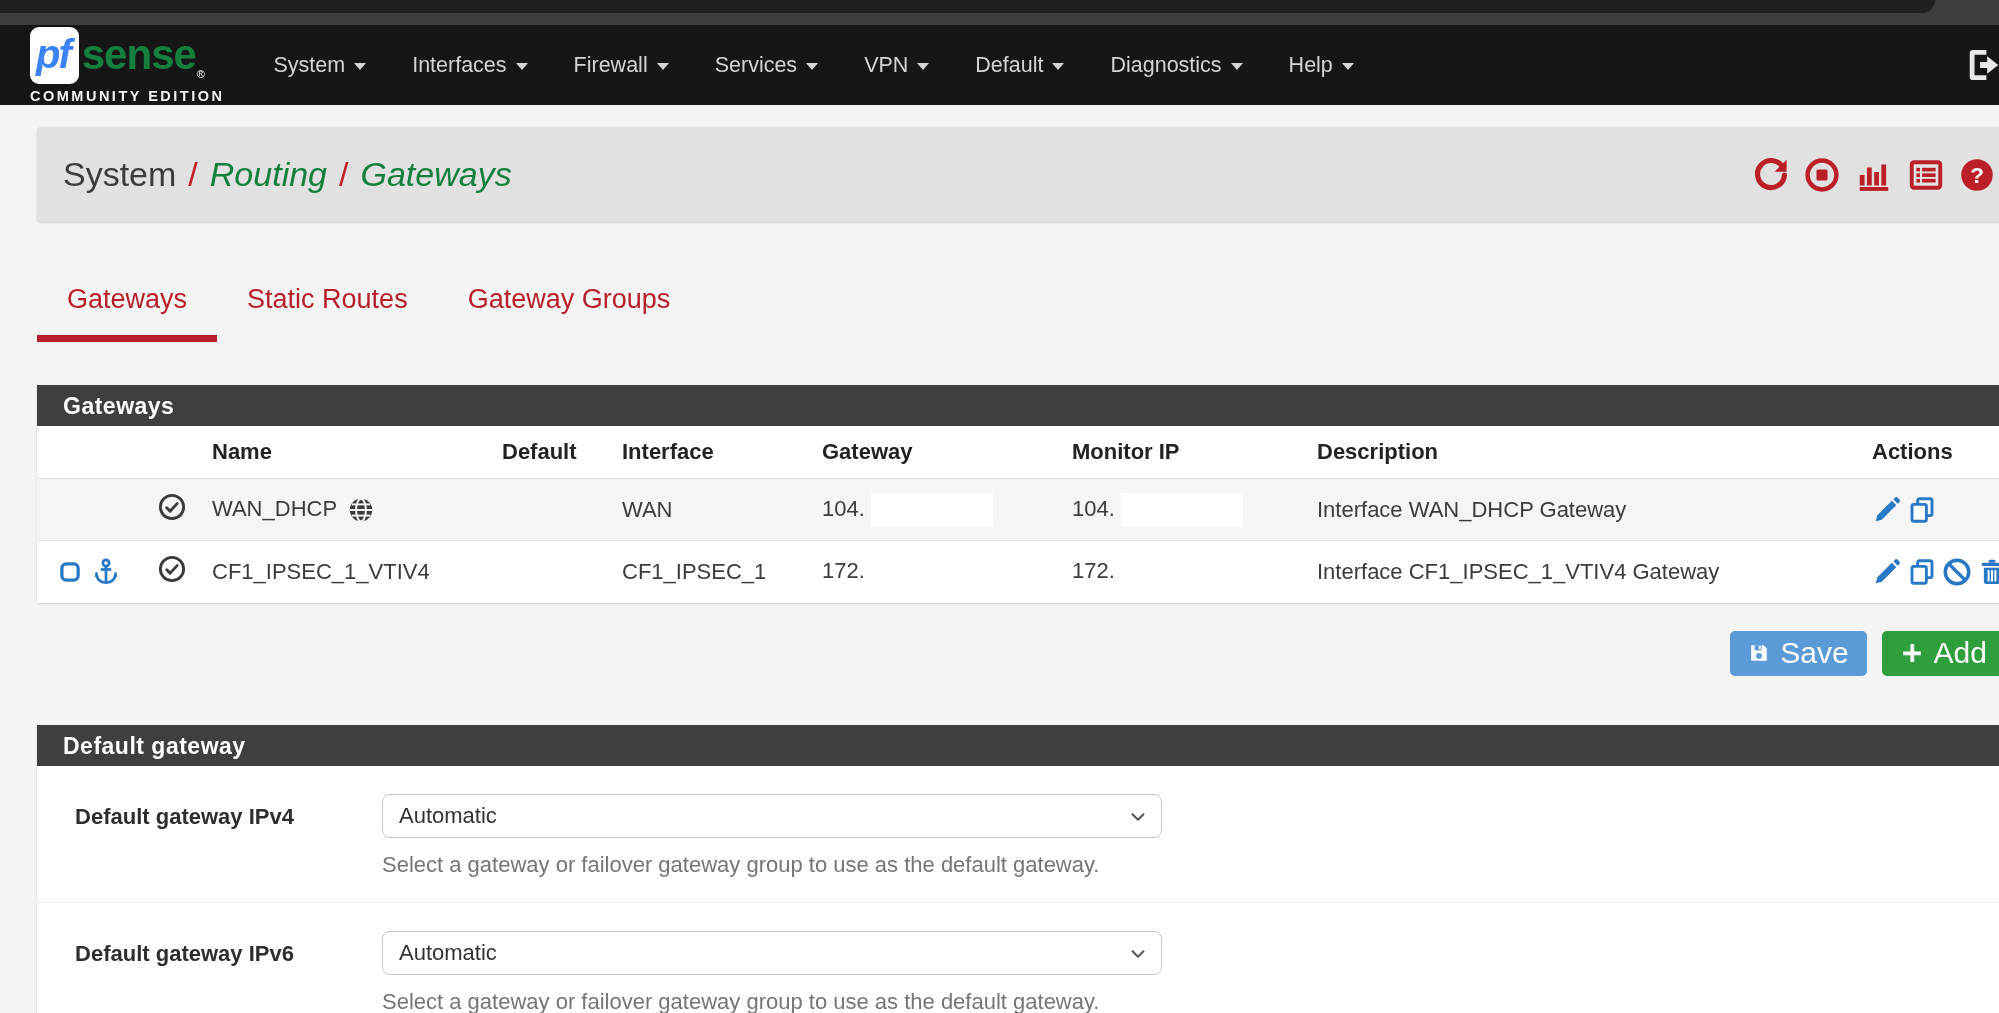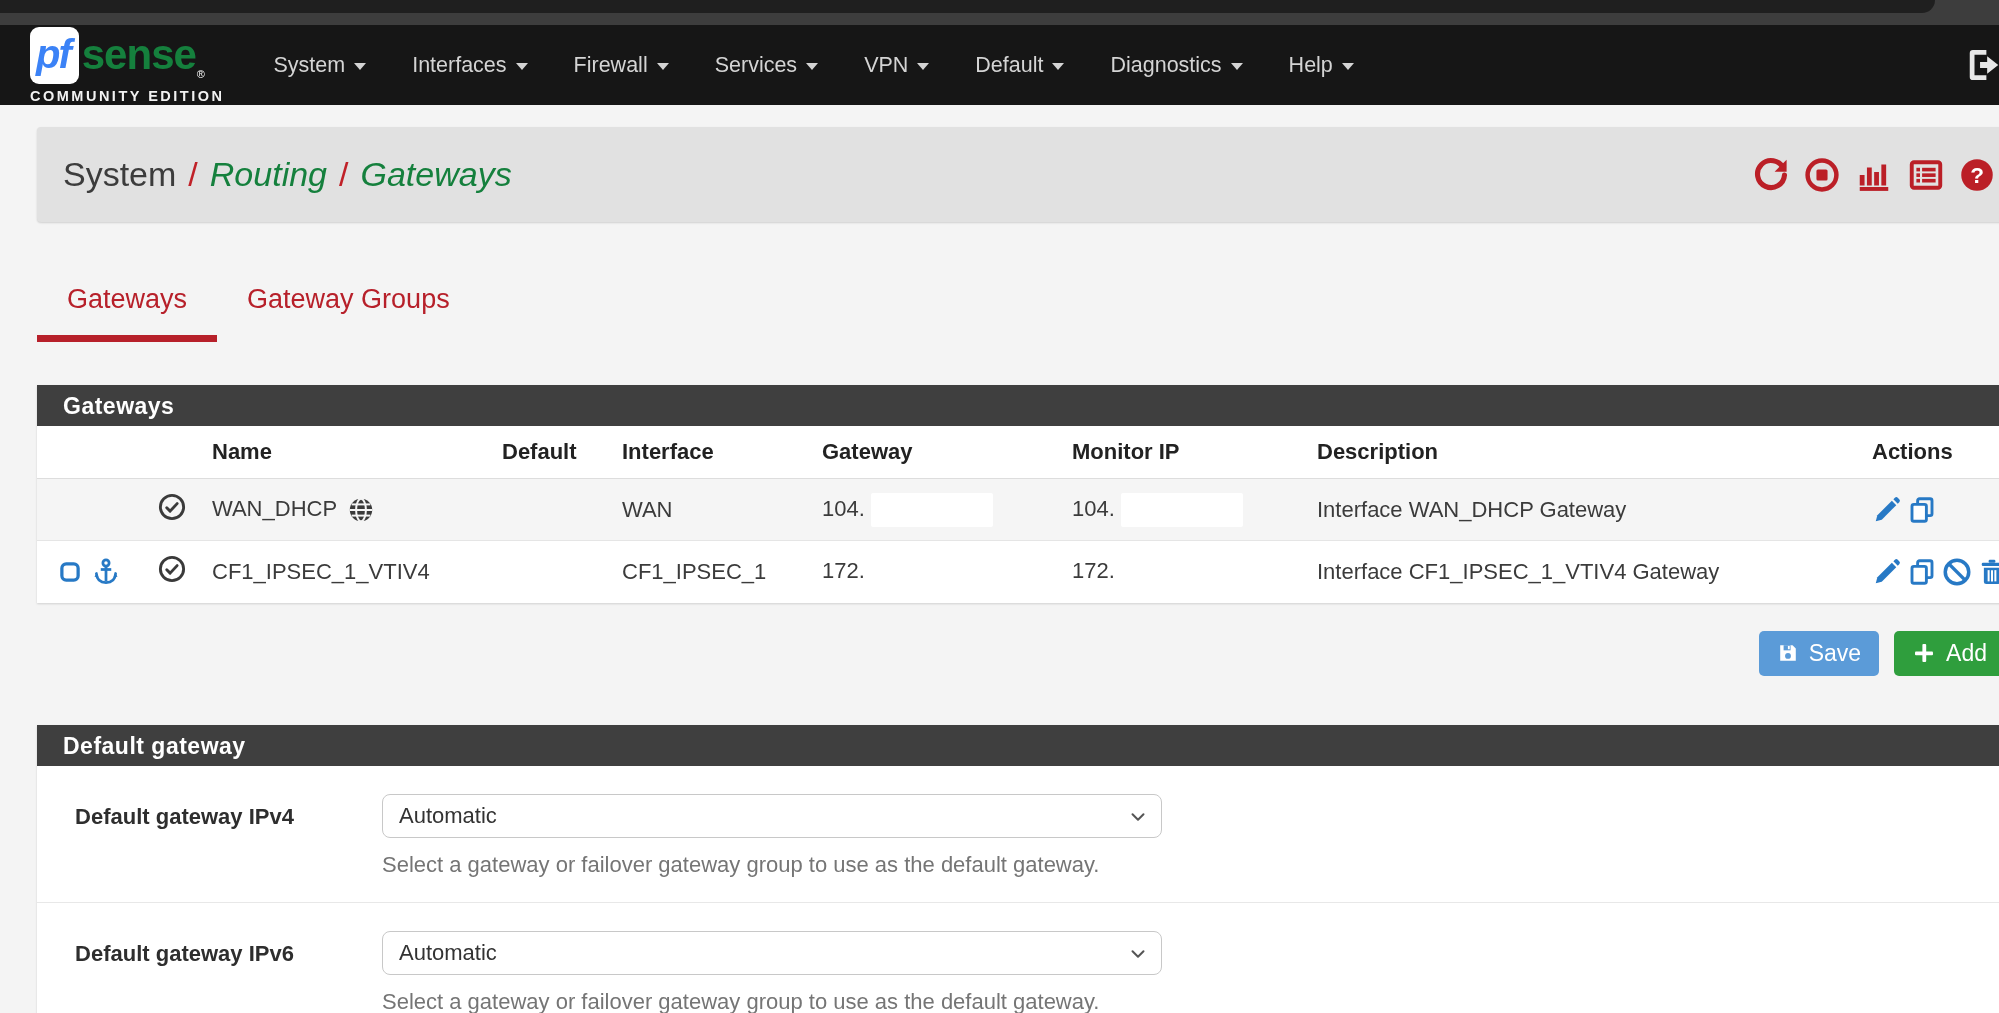--- a/index.html
+++ b/index.html
@@ -61,21 +61,21 @@
   .col-mon { width:245px; } .col-desc { width:555px; }
   .name-cell { display:flex; gap:10px; }
   .redact { display:inline-block; width:122px; height:34px; background:#ffffff;
     vertical-align:middle; margin-left:6px; border-radius:2px; }
   .row-icons { display:flex; align-items:center; gap:8px; padding-left:10px; }
   .action-icons { display:flex; align-items:center; gap:5px; }
   .action-icons svg { cursor:pointer; display:block; }
 
   
   .btn-row { display:flex; justify-content:flex-end; gap:15px; margin-top:28px; }
-  .btn { display:flex; align-items:center; gap:10px; font-size:23px; color:#fff;
+  .btn { display:flex; align-items:center; gap:10px; font-size:30px; color:#fff;
     border:none; border-radius:5px; padding:9px 18px; height:45px; cursor:pointer;
     font-family:"Liberation Sans",sans-serif; }
   .btn-save { background:#5b9bd8; }
   .btn-add { background:#2f9e3d; padding-right:40px; }
 
   
   .form-row { display:flex; padding:28px 0 24px 0; }
   .form-row.divided { border-bottom:1px solid #e8e8e8; }
   .form-label { width:295px; flex:none; text-align:center; font-size:22px; font-weight:bold;
     color:#2e2e2e; padding-top:10px; }
@@ -179,20 +179,21 @@
       </svg>
       <svg width="36" height="36" viewBox="0 0 24 24">
         <circle cx="12" cy="12" r="10.5" fill="#bb1f27"></circle>
         <text x="12" y="17.2" text-anchor="middle" font-size="15" font-weight="bold" fill="#ffffff" font-family="Liberation Sans, sans-serif">?</text>
       </svg>
     </div>
   </div>
 
   <ul class="tabs">
     <li class="active">Gateways</li>
+    <li>Static Routes</li>
     <li>Gateway Groups</li>
   </ul>
 
   <div class="panel">
     <div class="panel-header">Gateways</div>
     <table>
       <thead>
         <tr>
           <th class="col-icons"></th>
           <th class="col-status"></th>

